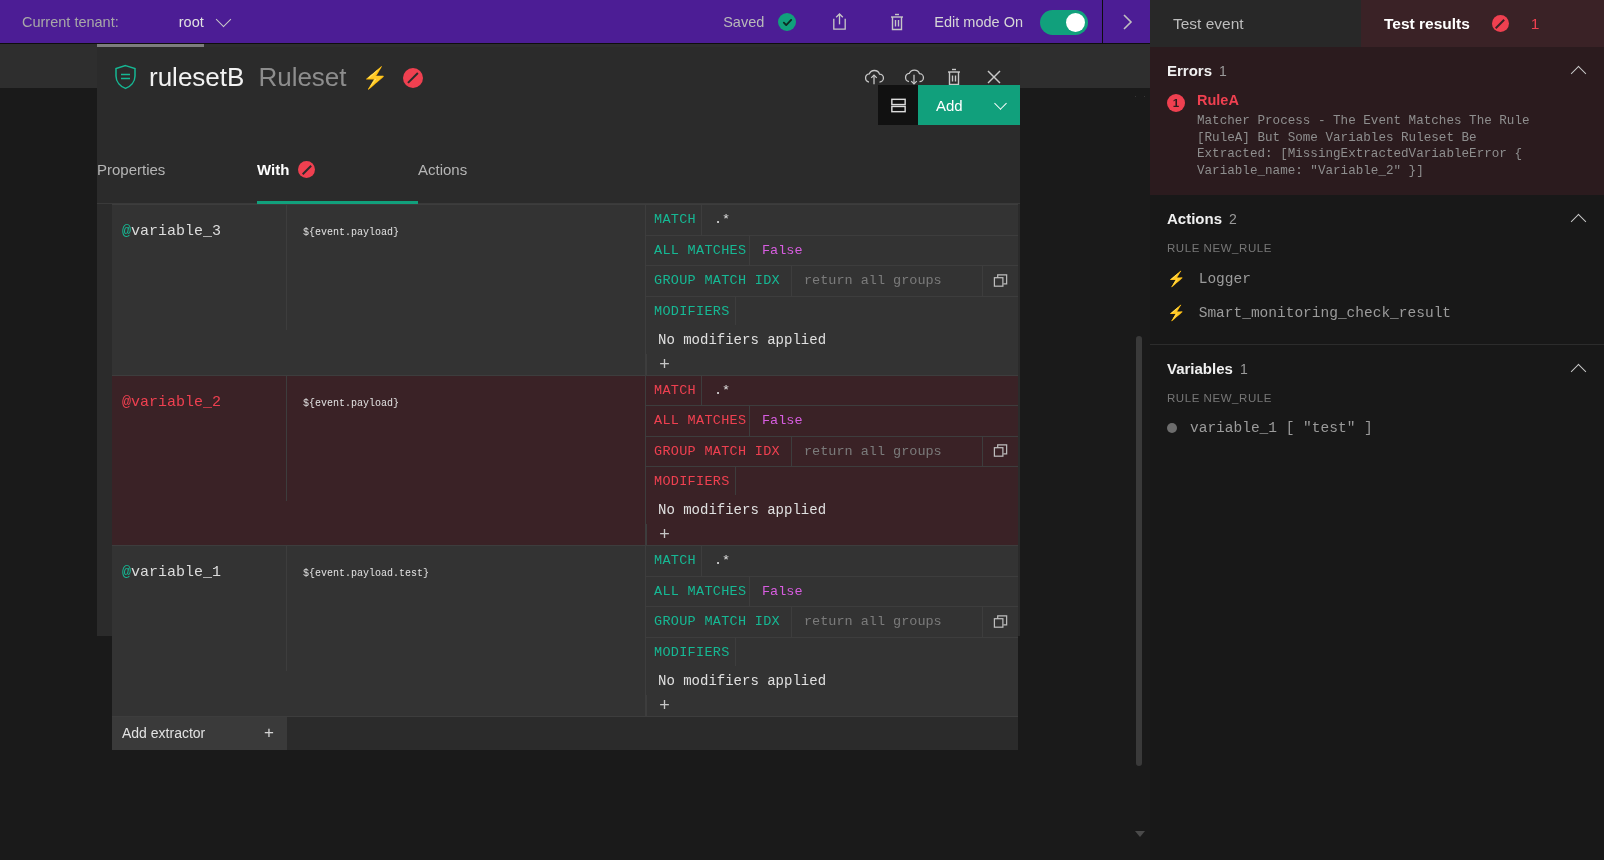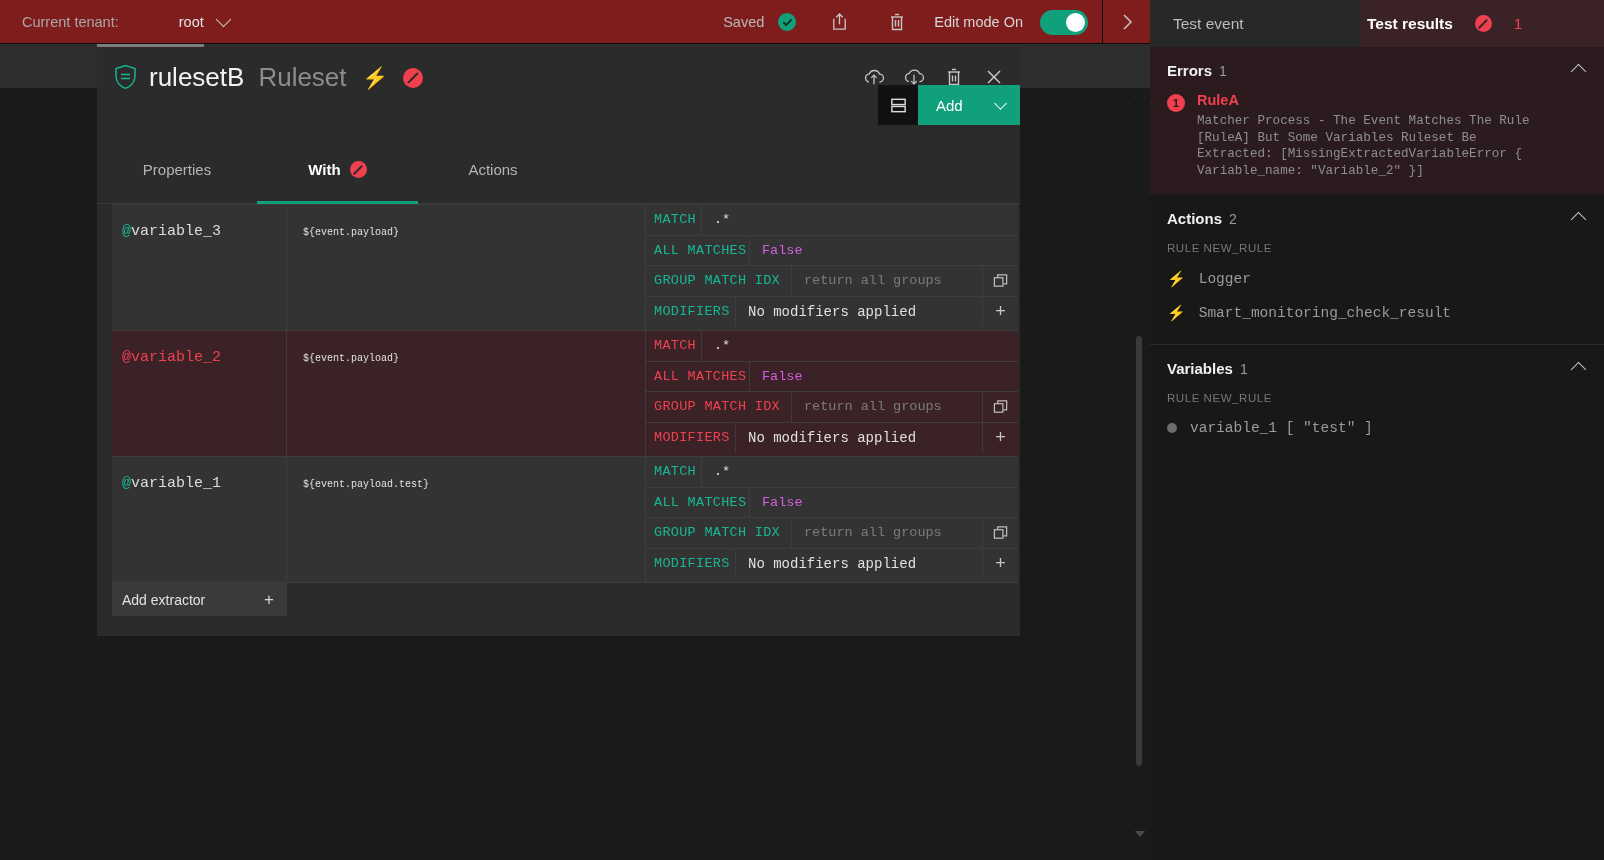--- a/index.html
+++ b/index.html
@@ -18,21 +18,21 @@
   #left {
     position: absolute; left: 0; top: 0;
     width: 1150px; height: 860px;
     background: #1a1a1a;
   }
 
   
   #topbar {
     position: absolute; left: 0; top: 0;
     width: 1150px; height: 44px;
-    background: #7f1d1d;
+    background: #4c1d95;
     border-bottom: 1px solid #0e0e0e;
     display: flex; align-items: center;
   }
   #tenant-label { margin-left: 22px; color: #a8a8a8; font-size: 14.5px; }
   #tenant-value { margin-left: 60px; color: #e2e2e2; font-size: 14.5px; }
   .chev-down {
     display: inline-block; width: 11px; height: 11px;
     border-right: 1.6px solid #c9c9c9; border-bottom: 1.6px solid #c9c9c9;
     transform: rotate(45deg); margin-left: 14px; margin-bottom: 4px;
   }
@@ -143,21 +143,21 @@
     border-right: 1.8px solid #ffffff; border-bottom: 1.8px solid #ffffff;
     transform: rotate(45deg); margin-bottom: 4px;
   }
 
   
   #tabs {
     position: absolute; left: 0; top: 105px; width: 923px; height: 52px;
     border-bottom: 1px solid #3a3a3a; display: flex; align-items: stretch;
   }
   .tab {
-    display: flex; align-items: center; justify-content: center;
+    display: flex; align-items: center; justify-content: flex-start;
     gap: 9px; color: #b5b5b5; font-size: 15px;
     position: relative; padding-bottom: 16px;
   }
   .tab.active { color: #ffffff; font-weight: bold; }
   .tab.active::after {
     content: ""; position: absolute; left: 0; right: 0; bottom: -1px;
     height: 3px; background: #11a07c;
   }
   .tab .forbid-icon { width: 17px; height: 17px; }
   .tab .forbid-icon::after { width: 12px; background: #2b2b2b; }
@@ -176,21 +176,21 @@
     border-right: 1px solid #3d3d3d;
   }
   .ecol-detail { flex: 1; }
   .vname { font-size: 15px; color: #dcdcdc; }
   .vname .at { color: #16b894; }
   .erow.err .vname { color: #ef4050; }
   .erow.err .vname .at { color: #ef4050; }
   .vexpr { font-size: 10px; color: #e2e2e2; }
 
   .drow { display: flex; border-bottom: 1px solid #3d3d3d; min-height: 30.5px; }
-  .drow:last-child { border-bottom: none; }
+  .drow:last-child { border-bottom: none; flex-direction: column; }
   .dlabel {
     color: #16b894; font-size: 13.5px; letter-spacing: .3px;
     padding: 7px 10px 6px 8px; border-right: 1px solid #3d3d3d;
     white-space: nowrap;
   }
   .erow.err .dlabel { color: #ef4050; }
   .dval { flex: 1; padding: 7px 10px 6px 12px; font-size: 13.5px; color: #e2e2e2; }
   .dval.pink { color: #d75de0; }
   .dval.ph { color: #7b7b7b; }
   .dval.plain { font-family: Liberation Mono, monospace; font-size: 14px; color: #e0e0e0; }
@@ -244,29 +244,29 @@
     width: 454px; height: 860px; background: #181818;
   }
   #right-tabs { display: flex; height: 47px; }
   #tab-test-event {
     width: 211px; background: #282828;
     display: flex; align-items: center; padding-left: 23px;
     color: #bdbdbd; font-size: 15.5px;
   }
   #tab-test-results {
     flex: 1; background: #3a2226;
-    display: flex; align-items: center; gap: 22px; padding-left: 6px;
+    display: flex; align-items: center; gap: 22px; padding-left: 23px;
   }
   #tab-test-results .label { color: #ffffff; font-size: 15.5px; font-weight: bold; }
   #tab-test-results .count { color: #ef4050; font-size: 15.5px; }
   #tab-test-results .forbid-icon { width: 17px; height: 17px; }
   #tab-test-results .forbid-icon::after { width: 12px; background: #3a2226; }
 
   .sec-header {
-    display: flex; align-items: flex-start; justify-content: space-between;
+    display: flex; align-items: center; justify-content: space-between;
     padding: 15px 20px 12px 17px;
   }
   .sec-title { color: #f0f0f0; font-size: 15px; font-weight: bold; }
   .sec-count { color: #9a9a9a; font-size: 14px; font-weight: normal; margin-left: 7px; }
   .caret-up {
     width: 11px; height: 11px;
     border-left: 1.7px solid #c8c8c8; border-top: 1.7px solid #c8c8c8;
     transform: rotate(45deg); margin-top: 4px;
   }
 

